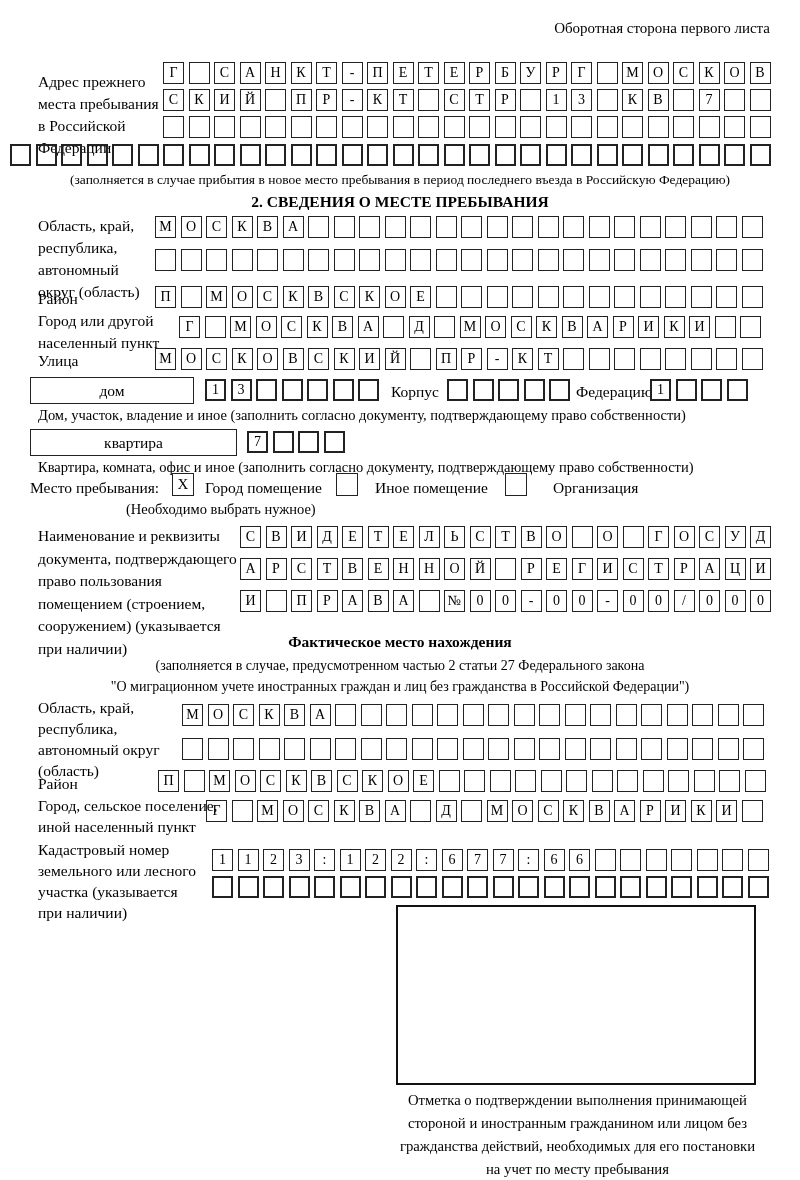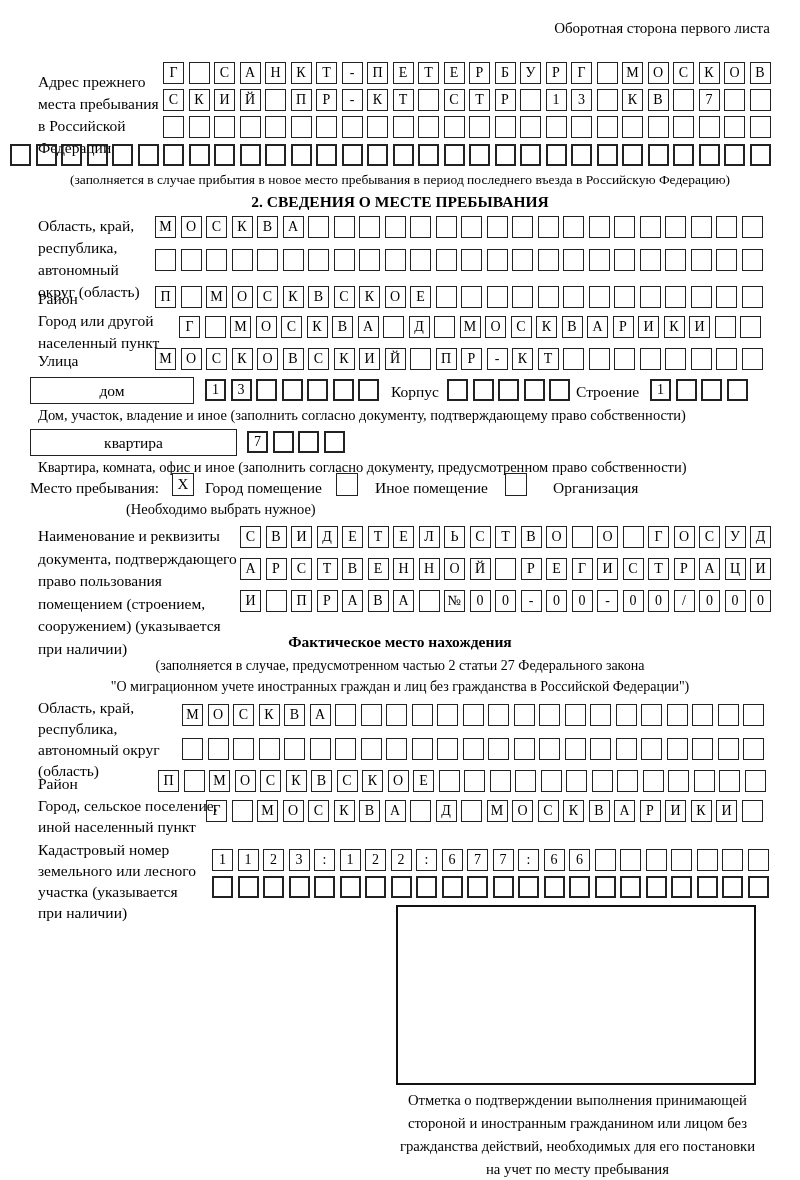--- a/index.html
+++ b/index.html
@@ -313,37 +313,37 @@
     <div class="cell"></div>
   </div>
 <div class="abs label" style="left:391px; top:381px;">Корпус</div>
 <div class="abs grid thick" style="left:447px; top:379px;">
     <div class="cell"></div>
     <div class="cell"></div>
     <div class="cell"></div>
     <div class="cell"></div>
     <div class="cell"></div>
   </div>
-<div class="abs label" style="left:576px; top:381px;">Строение</div>
+<div class="abs label" style="left:576px; top:381px;">Федерацию</div>
 <div class="abs grid thick" style="left:650px; top:379px;">
     <div class="cell">1</div>
     <div class="cell"></div>
     <div class="cell"></div>
     <div class="cell"></div>
   </div>
 <div class="abs caption" style="left:38px; top:407px;">Дом, участок, владение и иное (заполнить согласно документу, подтверждающему право собственности)</div>
 
 <div class="abs fieldbox" style="left:30px; top:429px; width:207px;">квартира</div>
 <div class="abs grid thick" style="left:247px; top:431px;">
     <div class="cell">7</div>
     <div class="cell"></div>
     <div class="cell"></div>
     <div class="cell"></div>
   </div>
-<div class="abs caption" style="left:38px; top:459px;">Квартира, комната, офис и иное (заполнить согласно документу, предусмотренном право собственности)</div>
+<div class="abs caption" style="left:38px; top:459px;">Квартира, комната, офис и иное (заполнить согласно документу, подтверждающему право собственности)</div>
 
 <div class="abs label" style="left:30px; top:477px;">Место пребывания:</div>
 <div class="abs chk" style="left:172px; top:473px;">X</div>
 <div class="abs label" style="left:205px; top:477px;">Город помещение</div>
 <div class="abs chk" style="left:336px; top:473px;"></div>
 <div class="abs label" style="left:375px; top:477px;">Иное помещение</div>
 <div class="abs chk" style="left:505px; top:473px;"></div>
 <div class="abs label" style="left:553px; top:477px;">Организация</div>
 <div class="abs caption" style="left:126px; top:501px; width:400px; text-align:left;">(Необходимо выбрать нужное)</div>
 

